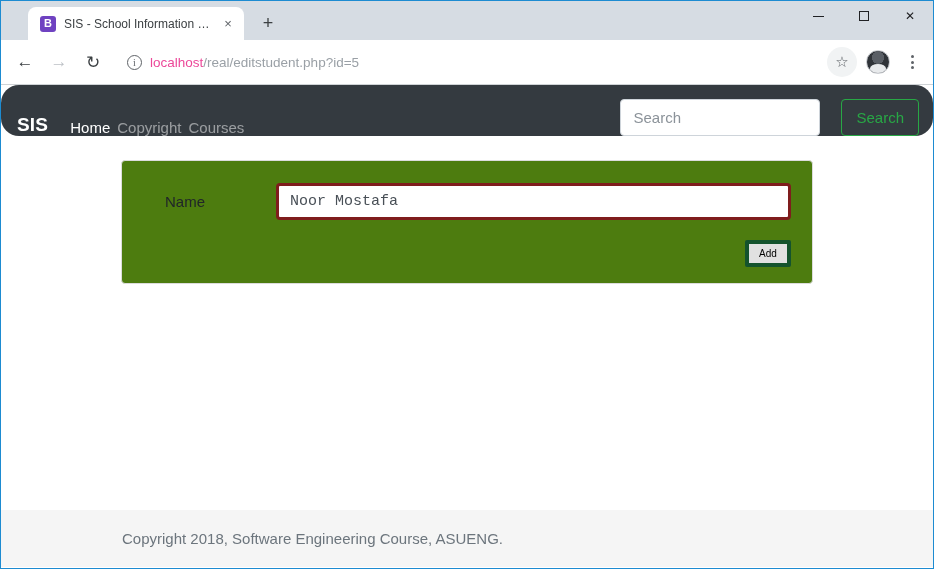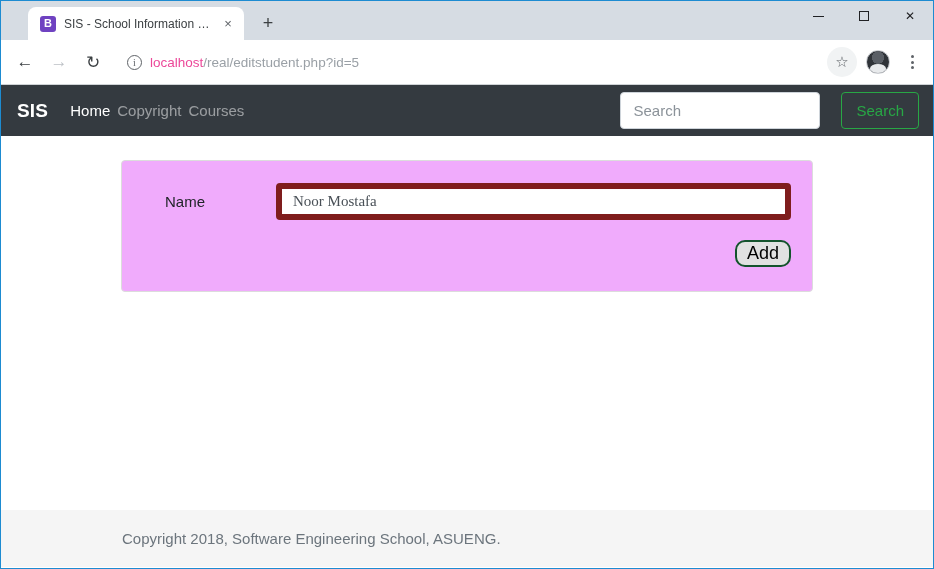--- a/index.html
+++ b/index.html
@@ -167,22 +167,23 @@
   .viewport {
     position: relative;
     height: 482px;
     background: #ffffff;
   }
 
   .navbar {
     height: 51px;
     background: #343a40;
     display: flex;
-    align-items: center;
+    align-items: flex-end;
     padding: 0 14px 0 16px;
+    border-radius: 18px;
   }
   .brand {
     color: #ffffff;
     font-size: 19px;
     font-weight: bold;
     margin-right: 22px;
     letter-spacing: .2px;
   }
   .navlinks { display: flex; align-items: center; gap: 7px; }
   .navlink { font-size: 15px; color: rgba(255,255,255,.5); }
@@ -226,59 +227,59 @@
     font-size: 31px;
     font-weight: bold;
     color: #212529;
     margin: 0 0 20px 1px;
     letter-spacing: -.2px;
   }
 
   .card {
     border: 1px solid #dcdcdc;
     border-radius: 4px;
-    padding: 22px 21px 24px 21px;
-    background: #f0abfc;
+    padding: 22px 21px 16px 21px;
+    background: #4d7c0f;
   }
   .form-row {
     display: flex;
     align-items: center;
     gap: 0;
   }
   .form-label {
     width: 133px;
     font-size: 15px;
     color: #212529;
     padding-left: 22px;
   }
   .form-input {
     flex: 1 1 auto;
     height: 37px;
-    border: 6px solid #7f1d1d;
+    border: 3px solid #7f1d1d;
     border-radius: 4px;
     padding: 0 11px;
     font-size: 15px;
     color: #495057;
-    font-family: Liberation Serif, serif;
+    font-family: Liberation Mono, monospace;
     background: #ffffff;
     outline: none;
   }
   .form-actions {
     display: flex;
     justify-content: flex-end;
     margin-top: 20px;
   }
   .add-btn {
     min-width: 46px;
     height: 27px;
     padding: 0 10px;
     background: #e1e1e1;
-    border: 2px solid #14532d;
-    border-radius: 10px;
-    font-size: 18px;
+    border: 4px solid #14532d;
+    border-radius: 2px;
+    font-size: 10px;
     color: #000000;
     font-family: "Liberation Sans", sans-serif;
     cursor: pointer;
   }
 
   .footer {
     position: absolute;
     left: 0; right: 0; bottom: 0;
     height: 57px;
     background: #f5f5f5;
@@ -354,17 +355,17 @@
           <label class="form-label">Name</label>
           <input class="form-input" type="text" value="Noor Mostafa" style="">
         </div>
         <div class="form-actions">
           <button class="add-btn">Add</button>
         </div>
       </div>
     </div>
 
     <div class="footer">
-      <div class="footer-text">Copyright 2018, Software Engineering School, ASUENG.</div>
+      <div class="footer-text">Copyright 2018, Software Engineering Course, ASUENG.</div>
     </div>
 
   </div>
 </div>
 
 </body></html>

